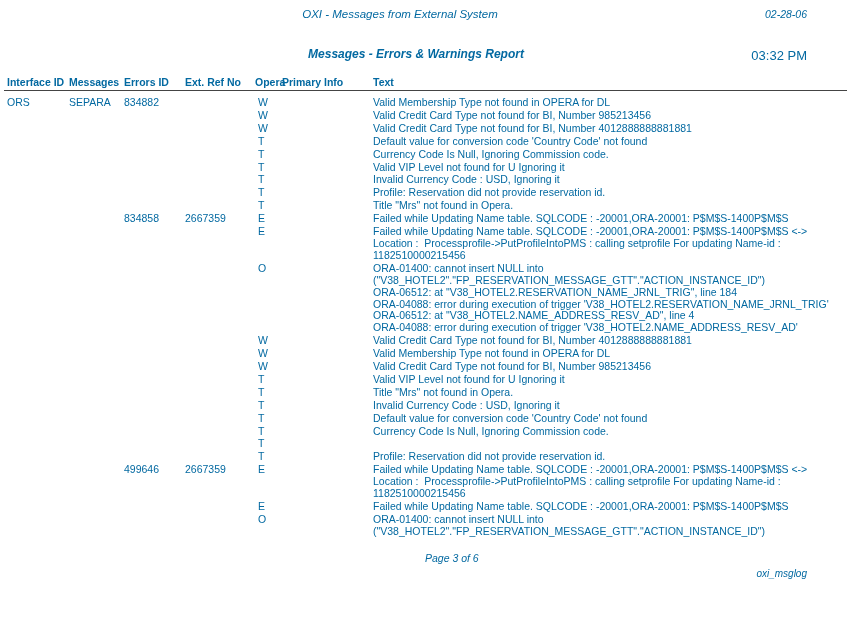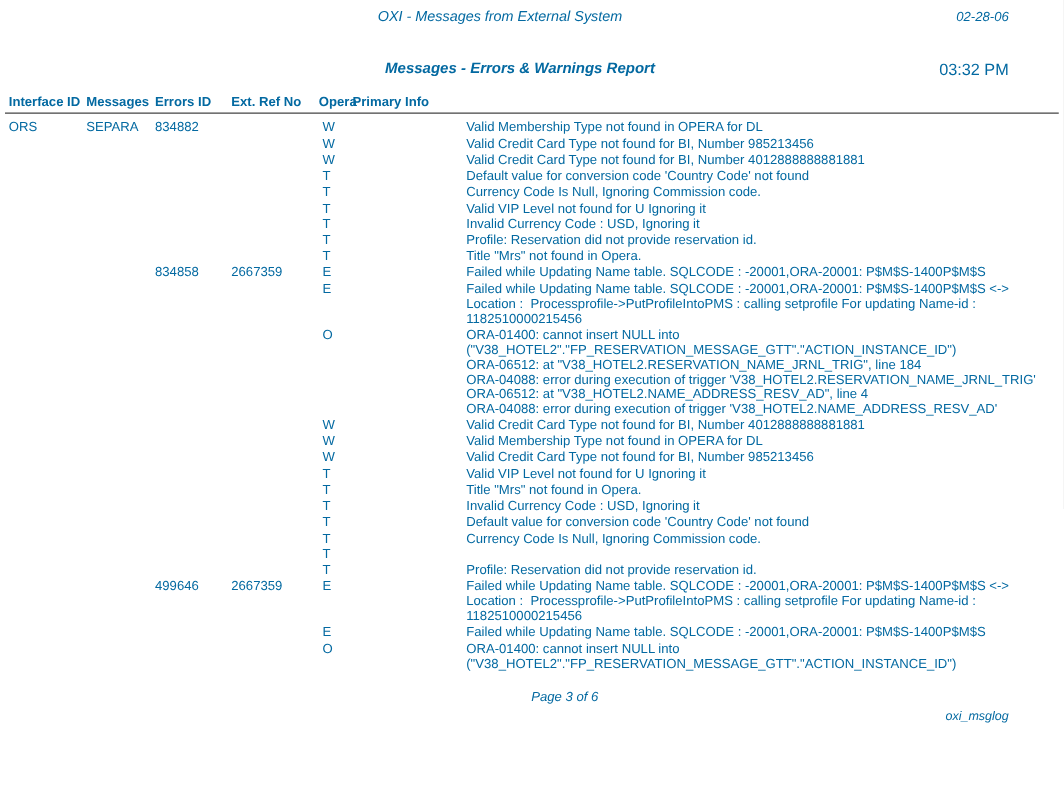--- a/index.html
+++ b/index.html
@@ -69,20 +69,21 @@
   <div class="report-subtitle">Messages - Errors &amp; Warnings Report</div>
   <div class="report-time">03:32 PM</div>
 
   <div class="thead grid-cols">
     <div class="cell">Interface ID</div>
     <div class="cell">Messages</div>
     <div class="cell">Errors ID</div>
     <div class="cell">Ext. Ref No</div>
     <div class="cell">Opera</div>
     <div class="cell">Primary Info</div>
+    <div class="cell">Text</div>
   </div>
   <div class="head-rule"></div>
 
   <div class="tbody">
       <div class="trow grid-cols">
       <div class="cell">ORS</div>
       <div class="cell">SEPARA</div>
       <div class="cell">834882</div>
       <div class="cell"></div>
       <div class="cell f-type">W</div>

